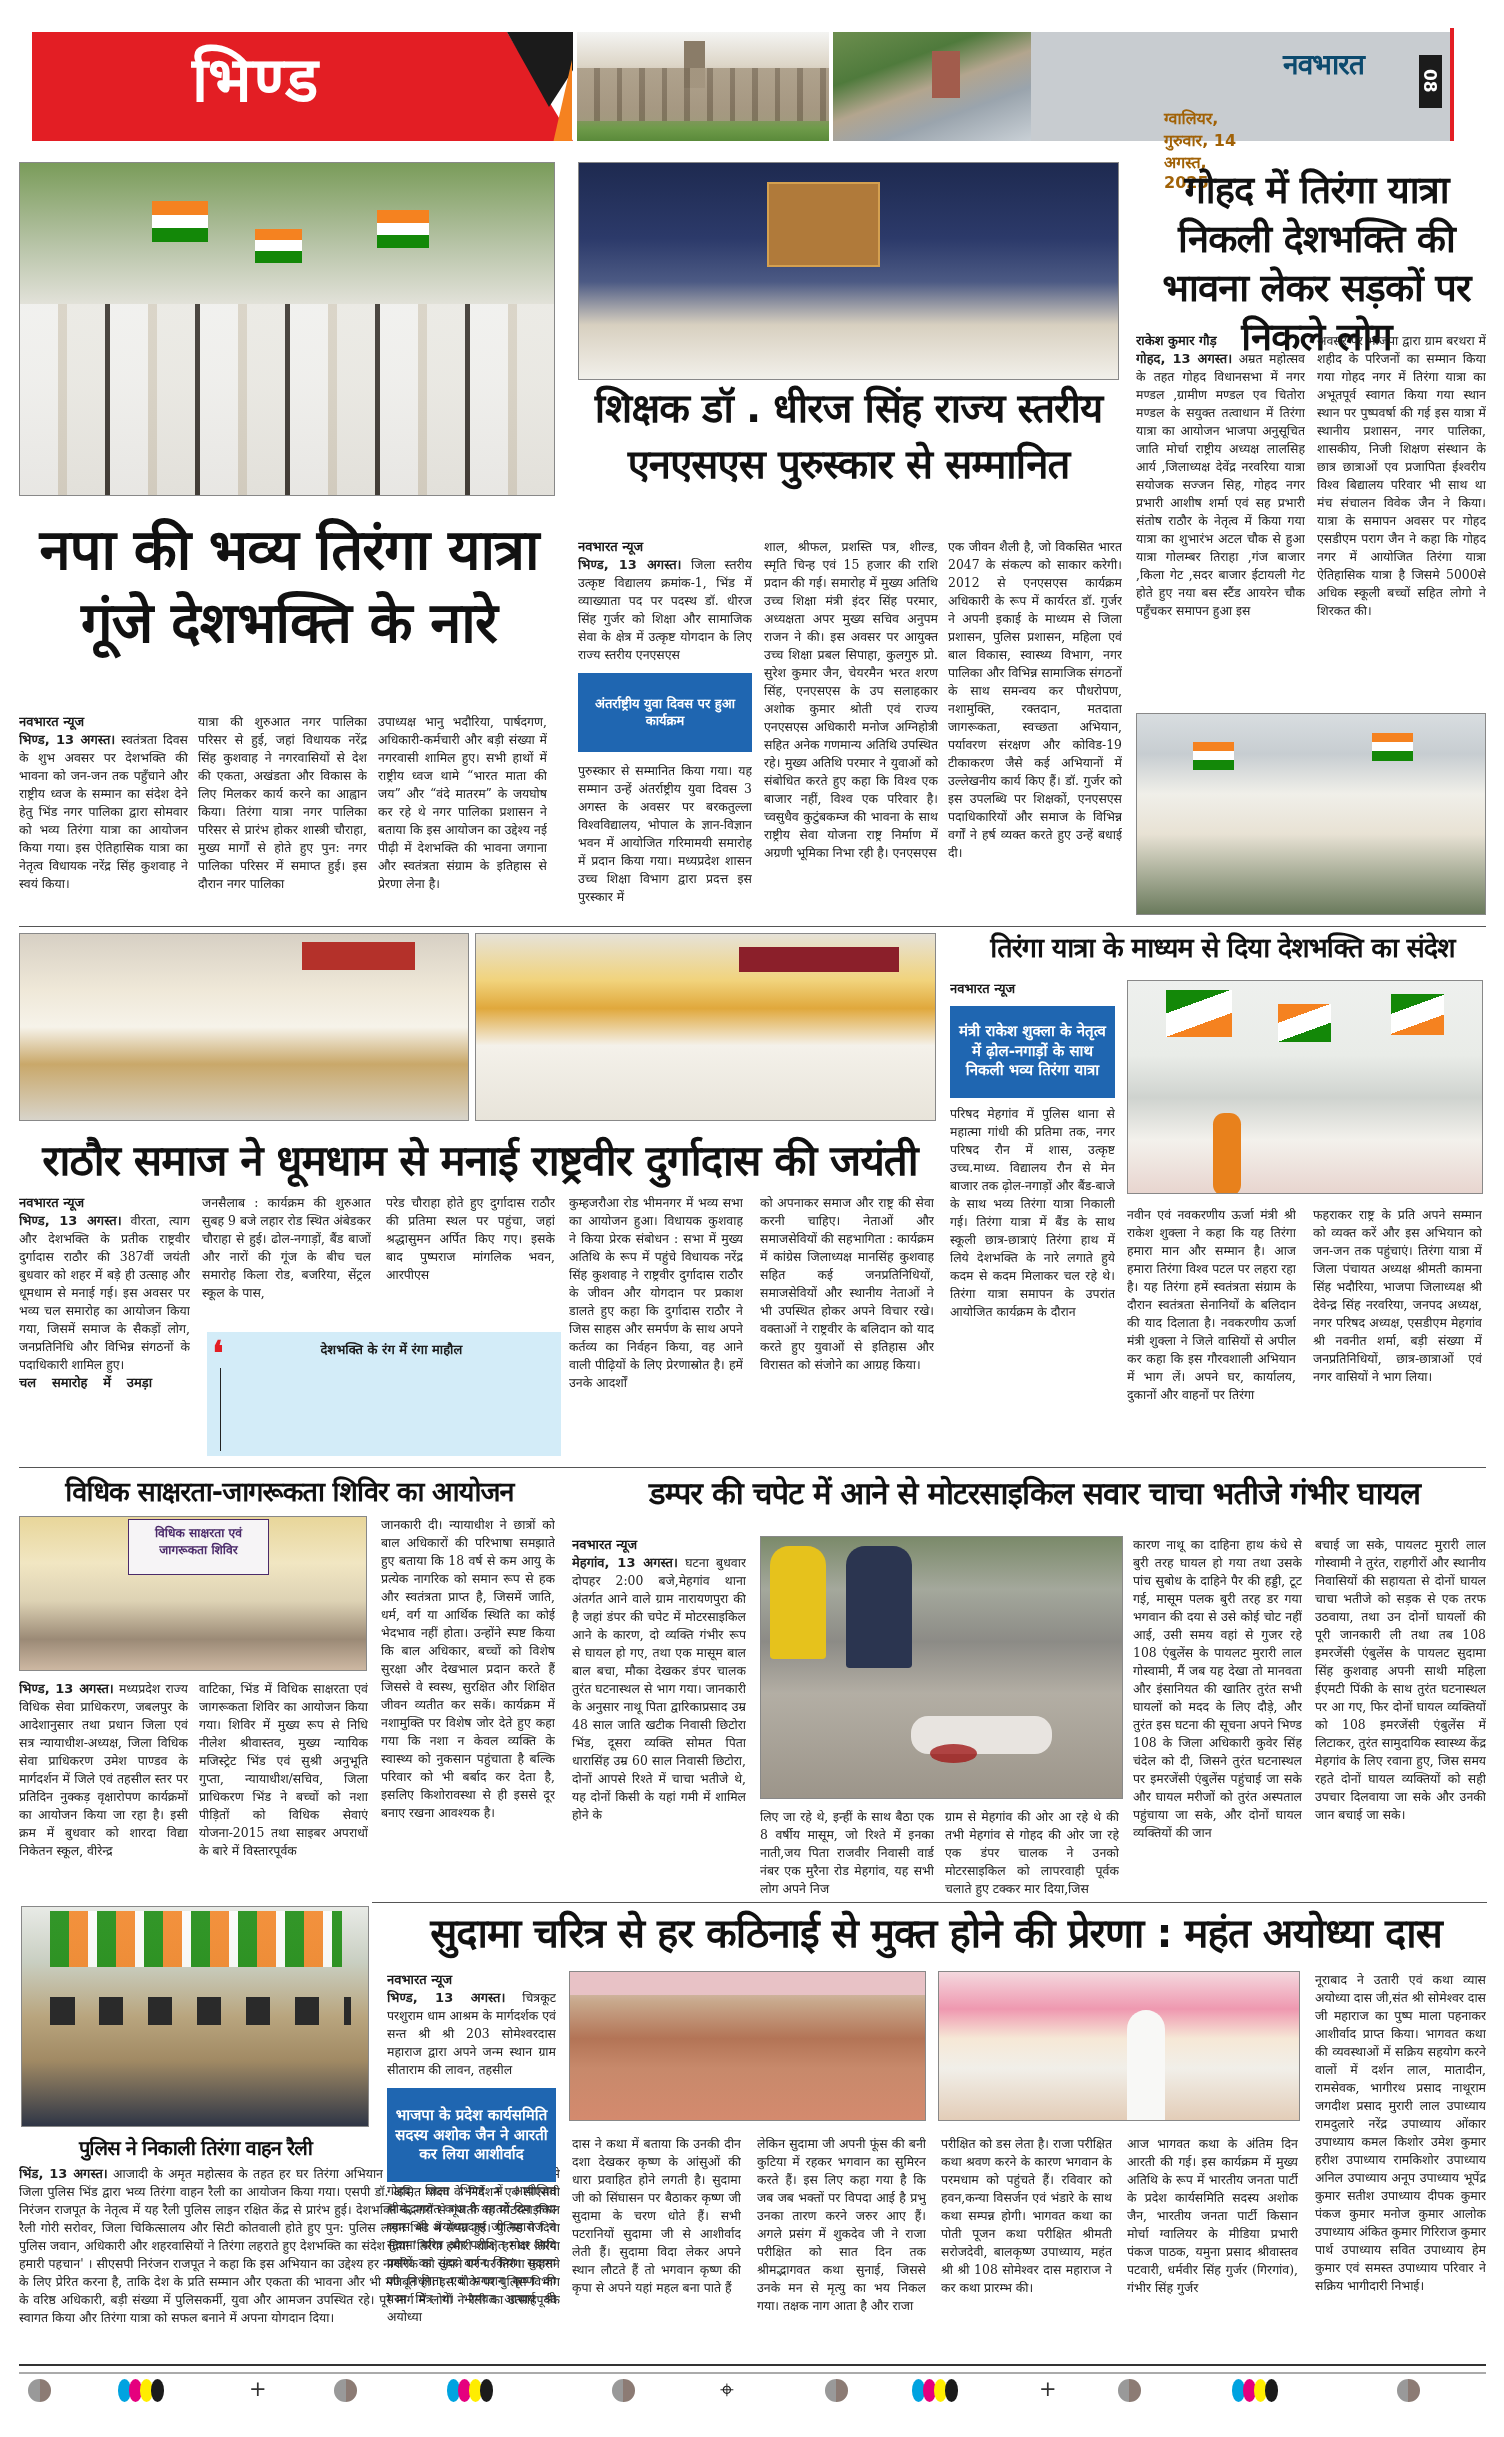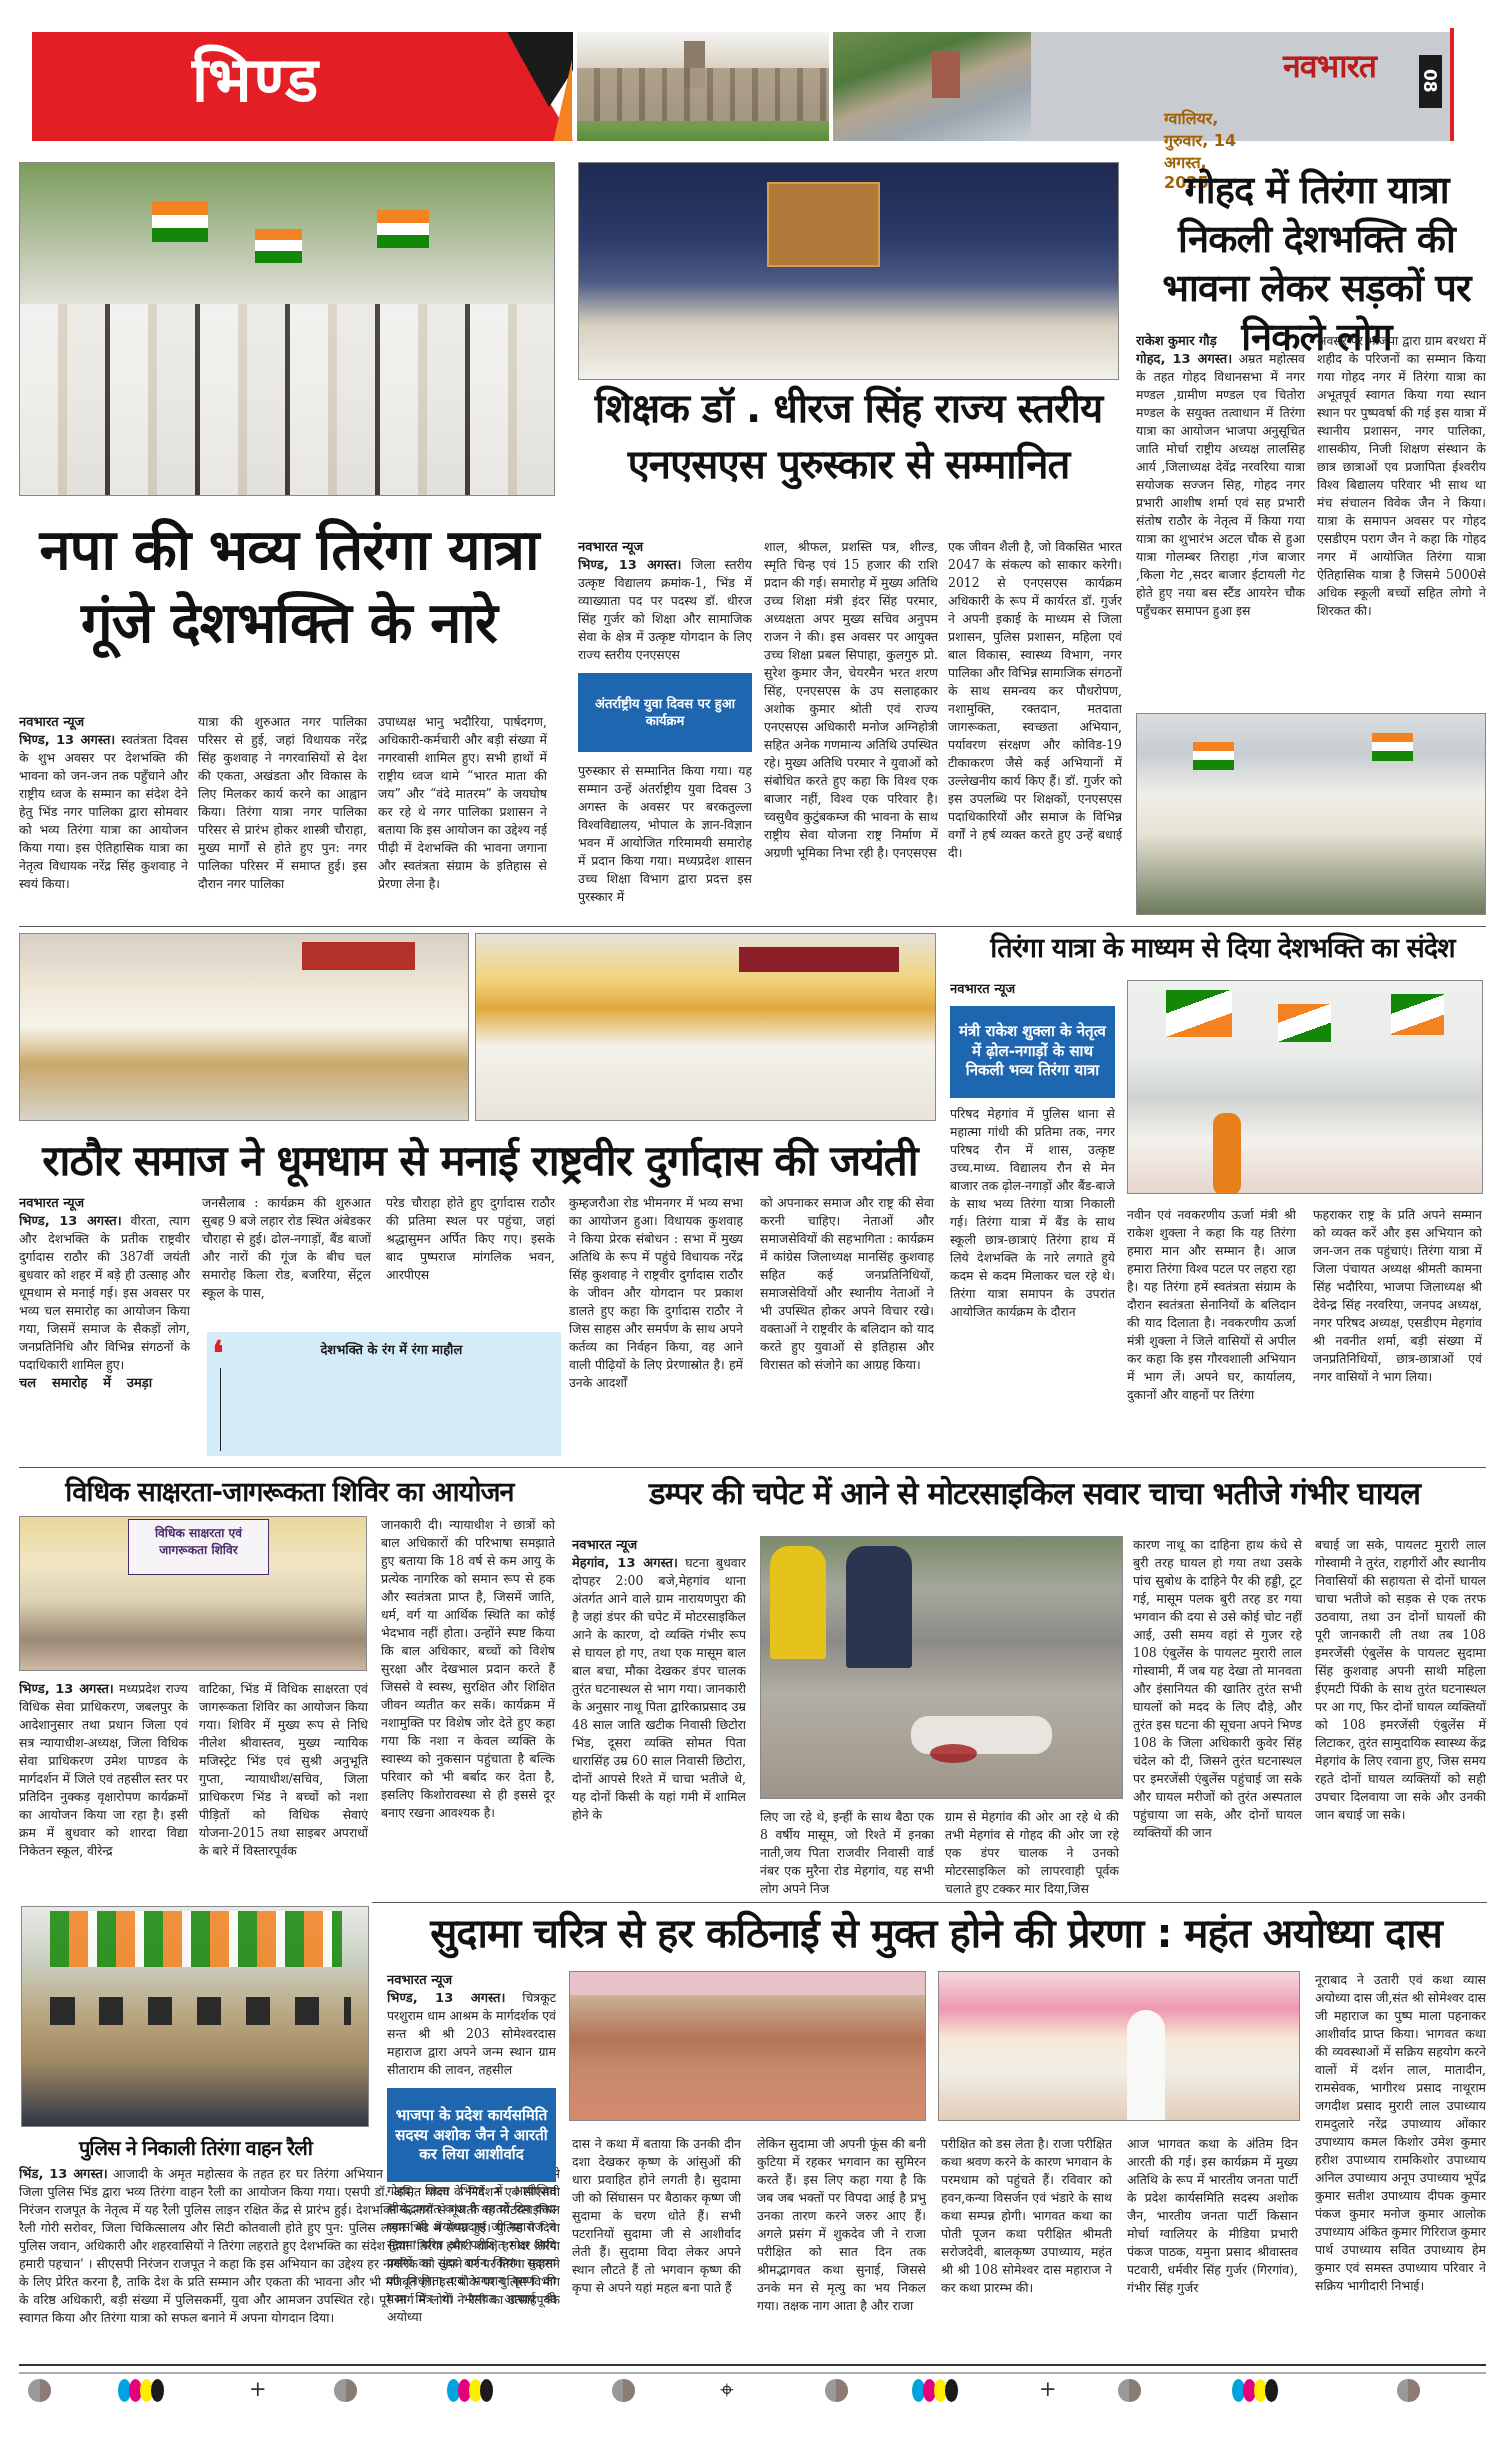--- a/index.html
+++ b/index.html
@@ -26,21 +26,21 @@
   <div class="abs hl" style="left:160px;top:13px;font-size:62px;color:#fff;letter-spacing:1.9px;">भिण्ड</div>
   <div class="abs" style="left:545px;top:0;width:252px;height:109px;background:linear-gradient(180deg,#f4f4f2 0%,#ddd6c8 30%,#b5a894 55%,#9b8e78 70%,#6f9b4a 88%,#5a8a3a 100%);">
     <div class="abs" style="left:107px;top:9.4px;width:21px;height:47px;background:#8a7c68;"></div>
     <div class="abs" style="left:0;top:36px;width:252px;height:53px;background:repeating-linear-gradient(90deg,#a89a84 0 17px,#7e705c 17px 22.6px);opacity:.85"></div>
   </div>
   <div class="abs" style="left:801px;top:0;width:198px;height:109px;background:linear-gradient(160deg,#6c8e4e 0%,#4f7a3c 30%,#b3a58e 50%,#9aa4ad 70%,#c9d0d6 100%);">
     <div class="abs" style="left:99px;top:19px;width:28px;height:47px;background:#a25c4c;"></div>
   </div>
   <div class="abs" style="left:999px;top:0;width:419px;height:109px;background:#c8ccd0;"></div>
   <div class="abs" style="left:1418px;top:-3.8px;width:3.8px;height:113px;background:#e31e24;"></div>
-  <div class="abs hl" style="left:1251px;top:17px;font-size:32px;color:#b91c1c;">नवभारत</div>
+  <div class="abs hl" style="left:1251px;top:17px;font-size:28px;color:#0c4a6e;">नवभारत</div>
   <div class="abs" style="left:1387px;top:22.6px;width:22.6px;height:53px;background:#1b1b1b;color:#fff;display:flex;align-items:center;justify-content:center;">
     <span style="font-weight:bold;font-size:17px;writing-mode:vertical-rl;">08</span>
   </div>
   <div class="abs" style="left:1132px;top:75px;font-size:16px;font-weight:bold;color:#a16207;">ग्वालियर, गुरुवार, 14 अगस्त, 2025</div>
 </div>
 
 <div class="photo" style="left:19px;top:162px;width:536px;height:334px;background:linear-gradient(180deg,#7a9c5a 0%,#b8c4a8 25%,#e8e6e0 45%,#d6d2c8 65%,#8b7f70 100%);">
   <div class="abs" style="left:132px;top:38px;width:56px;height:41px;background:linear-gradient(180deg,#f58220 33%,#fff 33% 66%,#138808 66%);"></div>
   <div class="abs" style="left:235px;top:66px;width:47px;height:34px;background:linear-gradient(180deg,#f58220 33%,#fff 33% 66%,#138808 66%);"></div>
   <div class="abs" style="left:357px;top:47px;width:52px;height:38px;background:linear-gradient(180deg,#f58220 33%,#fff 33% 66%,#138808 66%);"></div>

